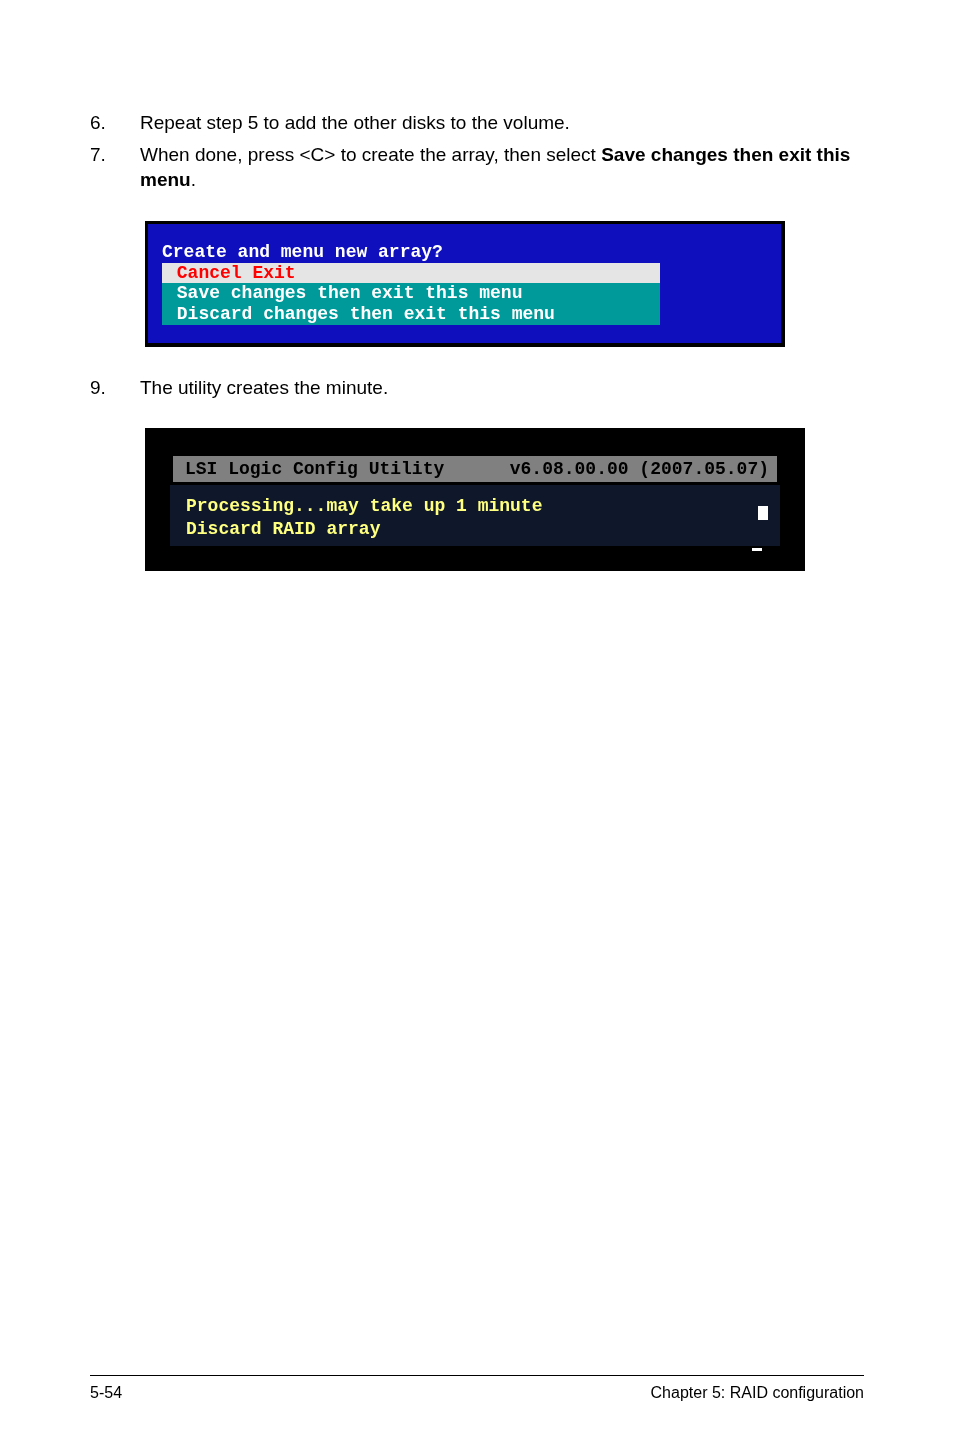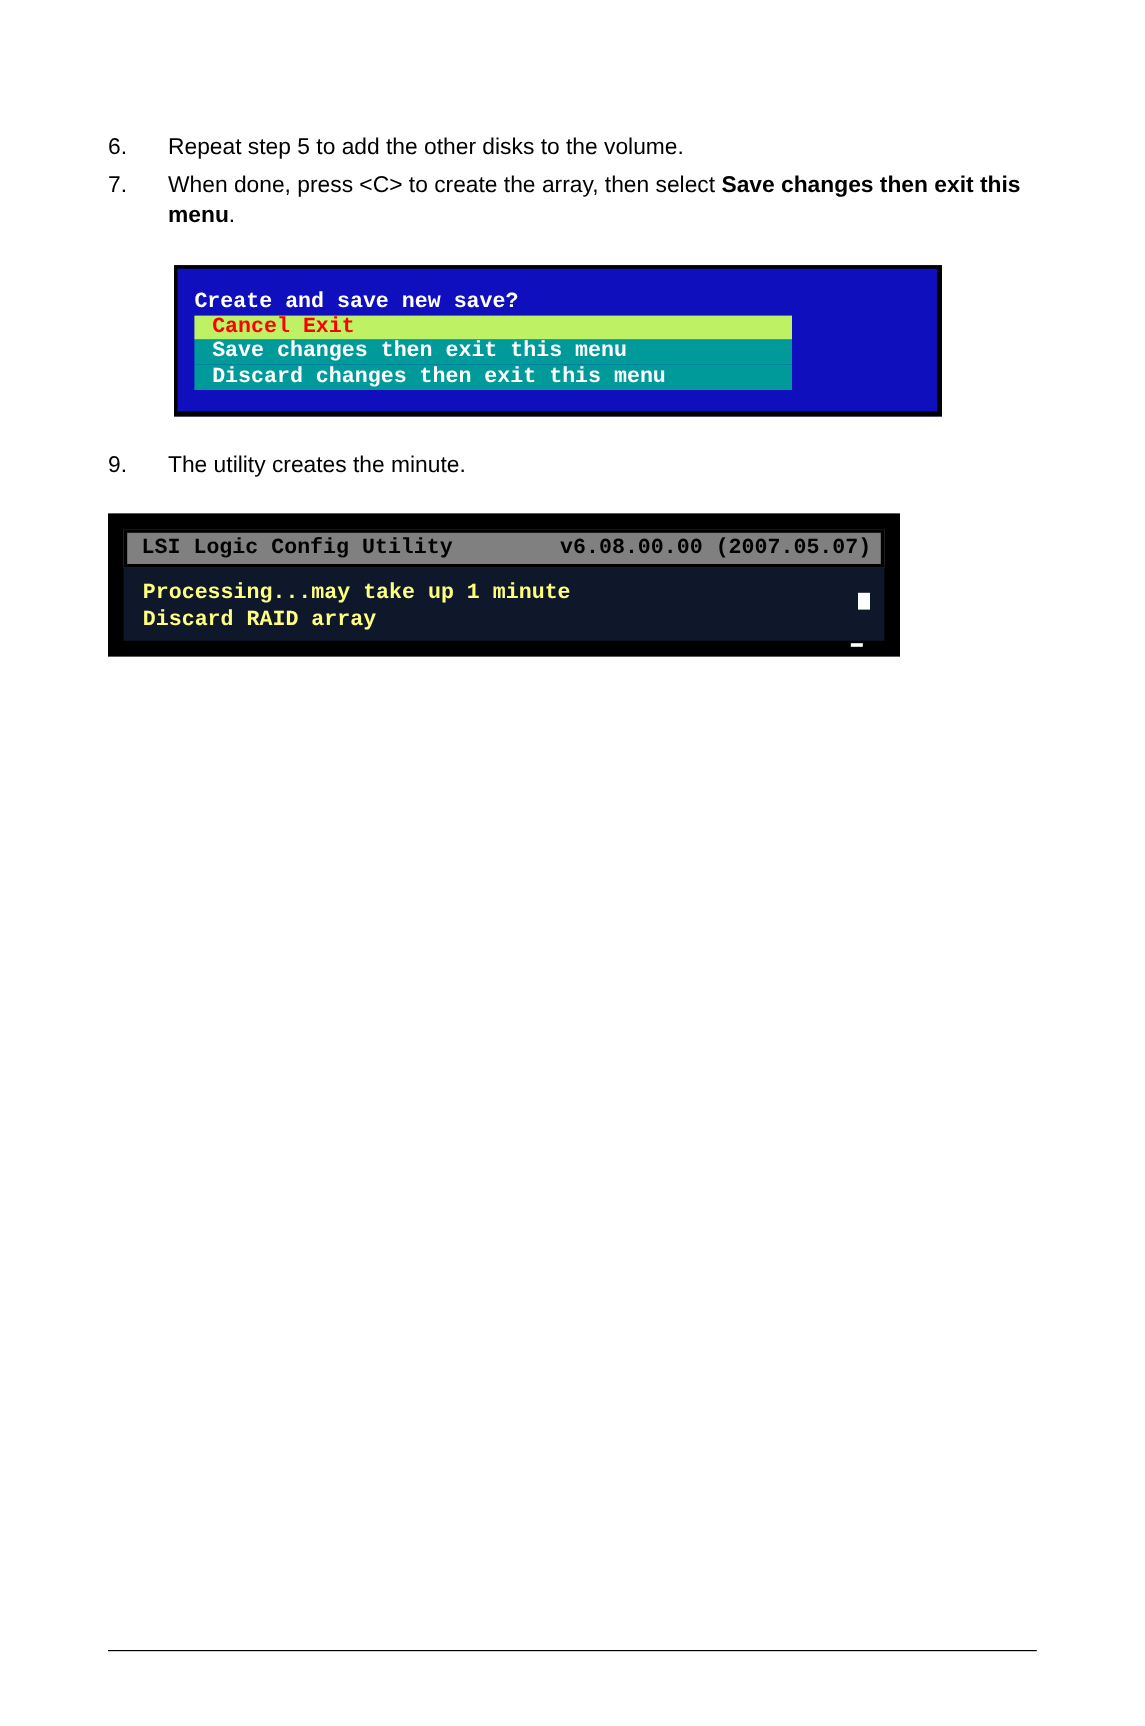--- a/index.html
+++ b/index.html
@@ -45,41 +45,42 @@
     font-family: "Courier New", Courier, monospace;
     font-weight: bold;
     font-size: 18px;
     color: #ffffff;
     border: 3px solid #000000;
     border-right-width: 4px;
     border-bottom-width: 4px;
   }
   .bios-line { white-space: pre; line-height: 1.15; }
   .menu-cancel {
-    background: #bef264;
+    background: #e5e5e5;
     color: #ff0000;
     display: inline-block;
     width: 490px;
     padding: 0 4px;
   }
   .menu-cyan {
     background: #009a9a;
     color: #ffffff;
     display: inline-block;
     width: 490px;
     padding: 0 4px;
   }
 
   
   .bios-box2-wrap {
+    margin-left: 55px;
     width: 660px;
     background: #000000;
     border: 3px solid #000000;
     box-sizing: border-box;
-    padding: 4px;
+    padding: 16px;
   }
   .bios2-header {
     background: #808080;
     color: #000000;
     font-family: "Courier New", Courier, monospace;
     font-weight: bold;
     font-size: 18px;
     padding: 3px 8px 3px 12px;
     display: flex;
     justify-content: space-between;
@@ -150,21 +151,21 @@
     </div>
     <div class="instr-row">
       <div class="instr-num">7.</div>
       <div class="instr-text">
         <span>When done, press &lt;C&gt; to create the array, then select </span><span class="bold">Save changes then exit this menu</span><span>.</span>
       </div>
     </div>
   </div>
 
   <div class="bios-box1">
-    <div class="bios-line">Create and save new save?</div>
+    <div class="bios-line">Create and menu new array?</div>
     <div class="bios-line"><span class="menu-cancel"> Cancel Exit</span></div>
     <div class="bios-line"><span class="menu-cyan"> Save changes then exit this menu</span></div>
     <div class="bios-line"><span class="menu-cyan"> Discard changes then exit this menu</span></div>
   </div>
 
   <div class="instr-list" style="margin-top:28px;">
     <div class="instr-row">
       <div class="instr-num">9.</div>
       <div class="instr-text">The utility creates the minute.</div>
     </div>
@@ -179,14 +180,18 @@
       <div>Processing...may take up 1 minute</div>
       <div>Discard RAID array</div>
       <div class="bios2-cursor"></div>
     </div>
     <div class="bios2-bottom-strip">
       <div class="bios2-slit"></div>
     </div>
   </div>
 
   <div class="footer-line"></div>
+  <div class="footer-row">
+    <span>5-54</span>
+    <span>Chapter 5: RAID configuration</span>
+  </div>
 
 </div>
 
 </body></html>

